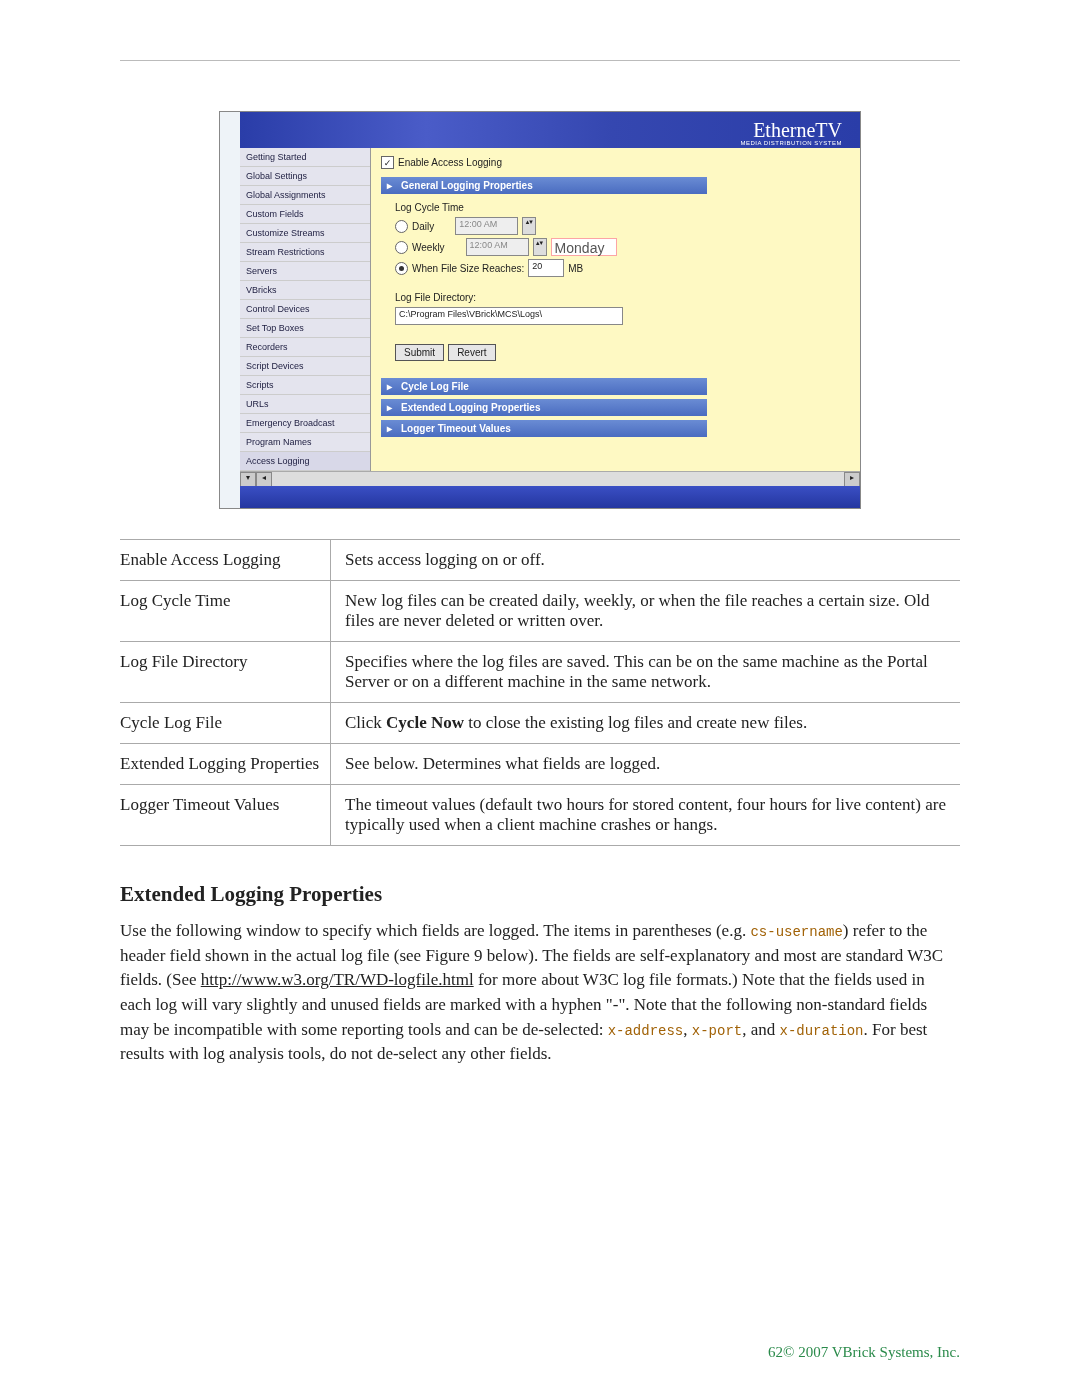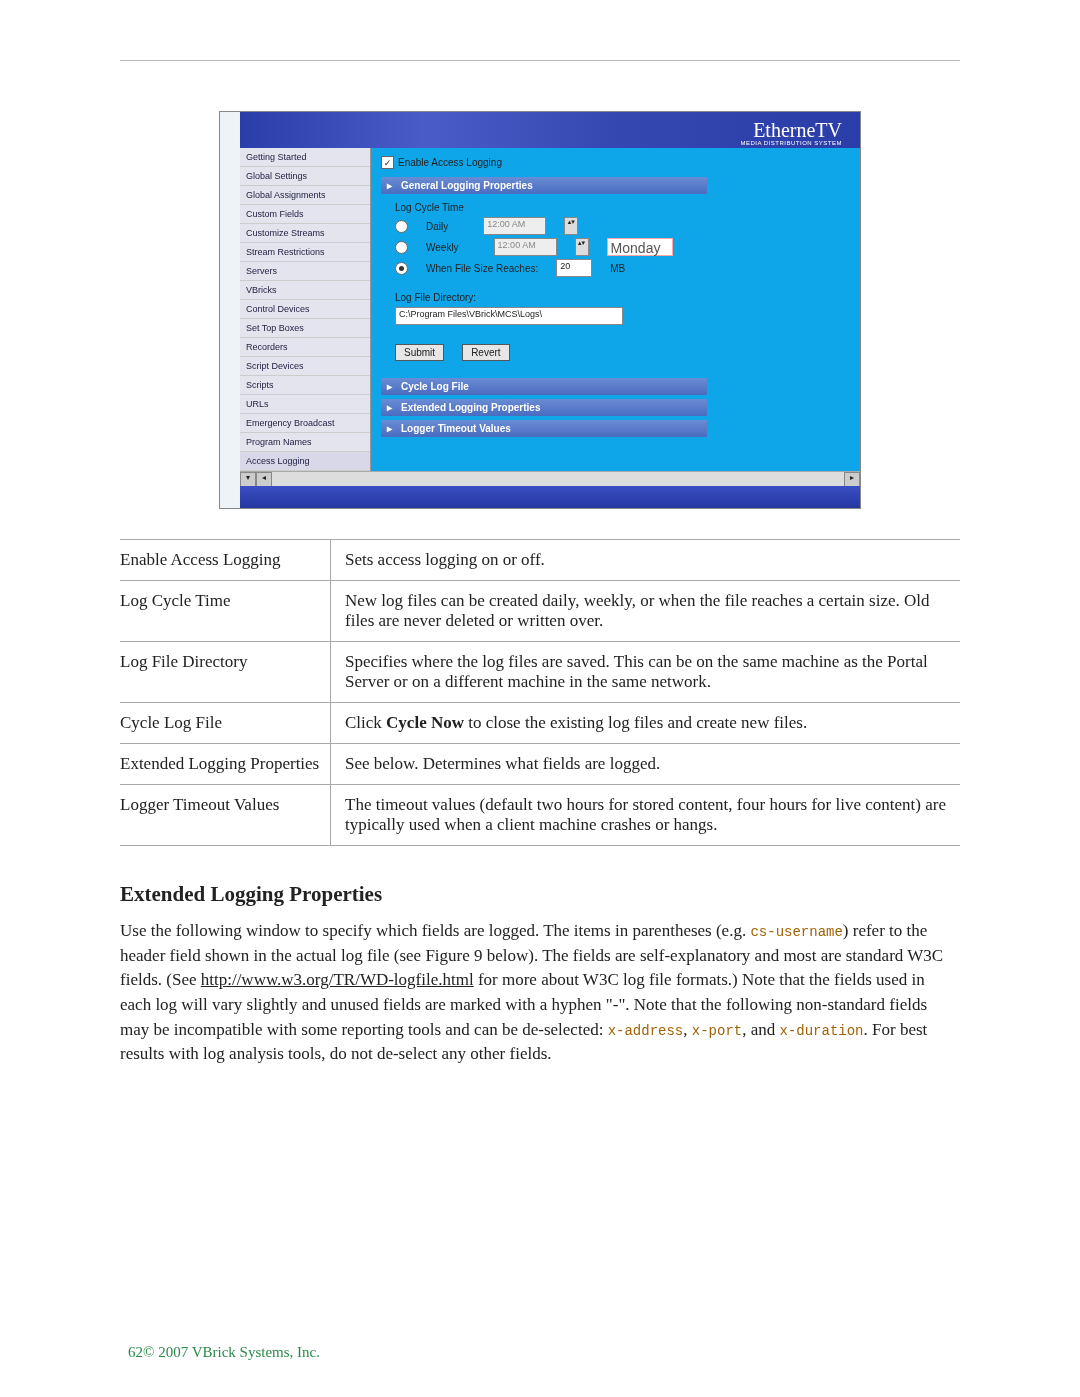--- a/index.html
+++ b/index.html
@@ -47,21 +47,21 @@
   .sc-logo-sub {
     color:#fff;
     font-size:6px;
     letter-spacing:0.5px;
     position:absolute;
     right:18px;
     bottom:2px;
   }
   .sc-body {
     display: flex;
-    background: #0ea5e9;
+    background: #fef9c3;
   }
   .sc-sidebar {
     width: 130px;
     background: #f0f0f0;
     border-right: 1px solid #999;
   }
   .sc-sidebar-item {
     padding: 4px 6px;
     border-bottom: 1px solid #ccc;
     color: #224;
@@ -111,21 +111,21 @@
   .sc-group {
     padding: 4px 0 10px 14px;
   }
   .sc-label {
     font-size: 10px;
     margin-bottom: 4px;
   }
   .sc-row {
     display:flex;
     align-items:center;
-    gap:18px;
+    gap:4px;
     margin:3px 0;
   }
   .sc-radio {
     width:11px;height:11px;border:1px solid #666;border-radius:50%;background:#fff;
     display:inline-flex;align-items:center;justify-content:center;
   }
   .sc-radio.checked::after{
     content:"";width:5px;height:5px;border-radius:50%;background:#333;
   }
   .sc-input {
@@ -193,21 +193,21 @@
     color: #a16207;
     font-size: 14px;
   }
   .underline {text-decoration: underline;}
   .page-footer {
     position:absolute;
     bottom:36px;
     left:128px;
     right:120px;
     display:flex;
-    justify-content:flex-start;
+    justify-content:flex-end;
     font-size:15px;
   }
   .page-num {color:#2a8a4a;}
   .copyright {color:#2a8a4a;}
 </style>
 </head>
 <body>
 
 <div class="page">
   <div class="top-rule"></div>

